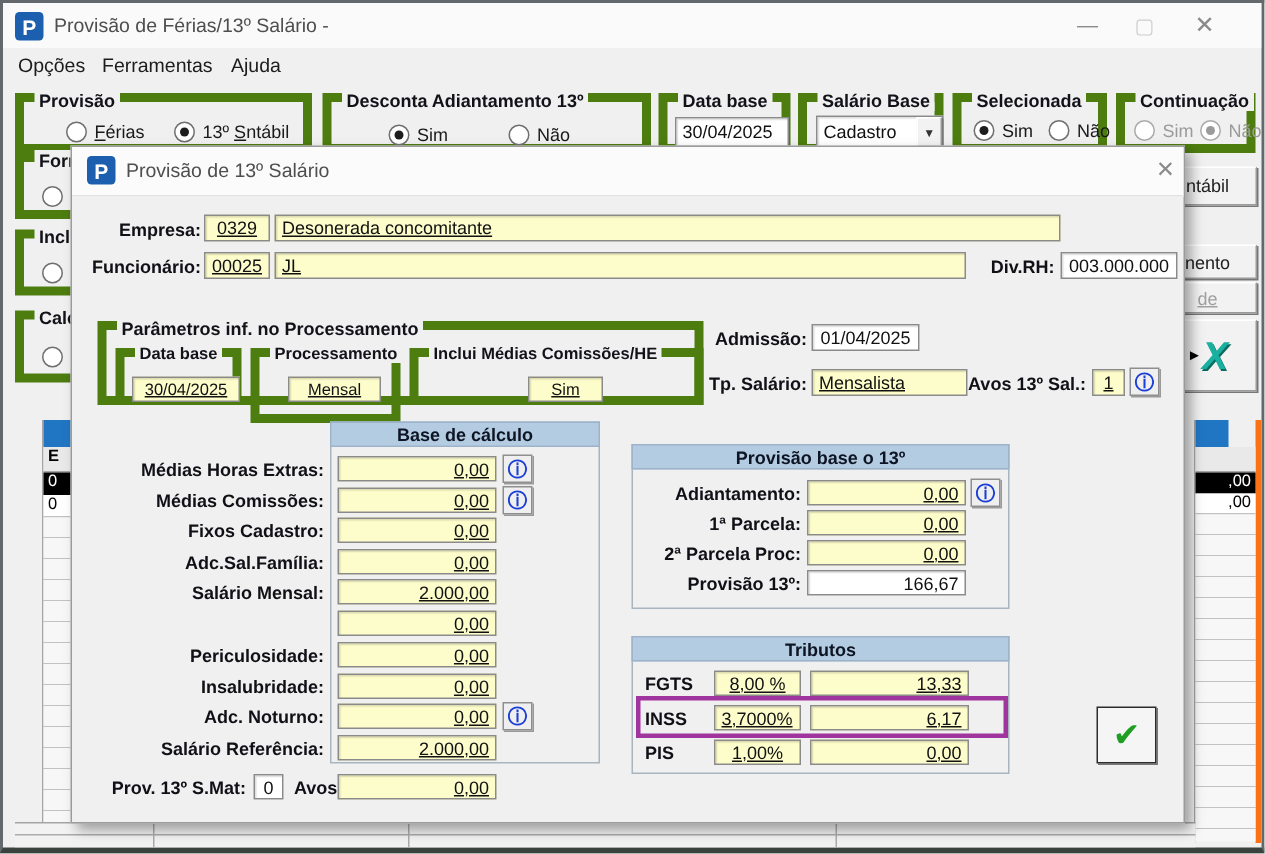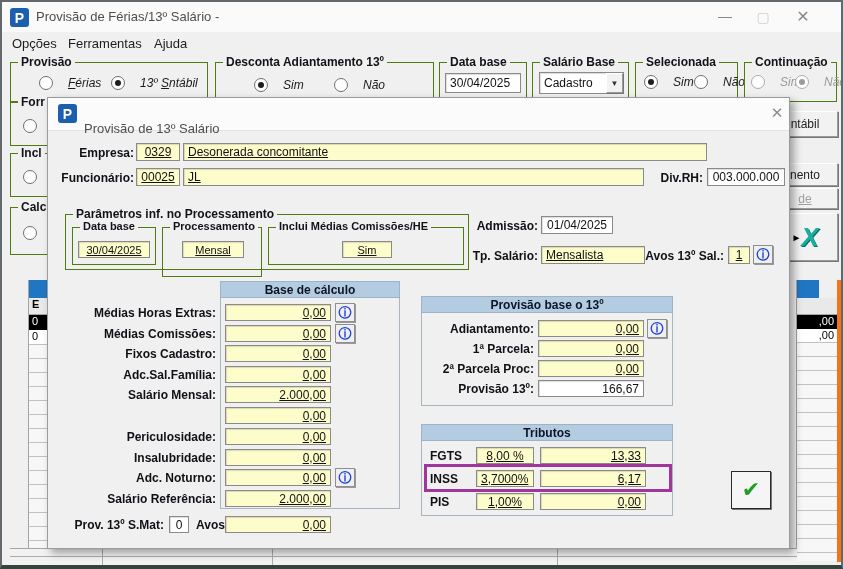--- a/index.html
+++ b/index.html
@@ -8,33 +8,33 @@
   .abs{position:absolute;}
   
   .tbar{position:absolute;left:0;top:0;right:0;height:30px;background:#fafafa;}
   .logo{position:absolute;width:19px;height:19px;background:#1b5fae;border-radius:3px;color:#fff;
         font-weight:bold;font-size:14px;display:flex;align-items:center;justify-content:center;}
   .ttxt{position:absolute;font-size:13px;color:#4e4e4e;white-space:nowrap;}
   .wbtn{position:absolute;color:#8a8a8a;font-size:14px;text-align:center;}
   
   .mitem{position:absolute;top:34px;font-size:13px;color:#1c1c1c;}
   
-  .grp{position:absolute;border:1px solid #4d7c0f;box-sizing:border-box;padding-left:10px;}
+  .grp{position:absolute;border:6px solid #4d7c0f;box-sizing:border-box;padding-left:10px;}
   .lgd{position:absolute;top:-8px;left:7px;background:#f0f0f0;padding:0 3px;font-weight:bold;
        font-size:12px;color:#121219;white-space:nowrap;}
   
   .fld{position:absolute;background:#fff;border:1px solid #8a8a8a;box-sizing:border-box;
        box-shadow:inset 1px 1px 1px rgba(0,0,0,.14);font-size:12px;color:#111;
        display:flex;align-items:center;padding:0 4px;white-space:nowrap;overflow:hidden;}
   .ylw{background:#fdfdcb;text-decoration:underline;}
   .rgt{justify-content:flex-end;}
   .ctr{justify-content:center;padding:0 1px;}
   .lbl{position:absolute;font-weight:bold;font-size:12px;color:#101016;text-align:right;white-space:nowrap;}
   
-  .radio{position:absolute;display:flex;align-items:center;gap:15px;font-size:12px;color:#1a1a1a;white-space:nowrap;font-style:italic;}
+  .radio{position:absolute;display:flex;align-items:center;gap:5px;font-size:12px;color:#1a1a1a;white-space:nowrap;}
   .rdot{width:12px;height:12px;border-radius:50%;border:1px solid #6f6f6f;background:#fff;position:relative;flex:none;}
   .on .rdot::after{content:"";position:absolute;inset:3px;background:#1d1d1d;border-radius:50%;}
   .dis{color:#9b9b9b;}
   .dis .rdot{border-color:#aaa;}
   .dis.on .rdot::after{background:#9b9b9b;}
   .accel{text-decoration:underline;}
   
   .bluehdr{position:absolute;background:#b4cce2;border:1px solid #9db3c9;box-sizing:border-box;
        font-weight:bold;font-size:12px;color:#0d1524;display:flex;align-items:center;justify-content:center;}
   .panel{position:absolute;border:1px solid #a8b4be;box-sizing:border-box;}
@@ -173,21 +173,21 @@
   <div class="abs" style="left:8px;top:546px;width:787px;height:16px;background:#f2f2f2;border-top:1px solid #a5a5a5;">
     <div class="abs" style="left:0;top:7px;width:100%;height:1px;background:#ababab;"></div>
     <div class="abs" style="left:92px;top:0;width:1px;height:100%;background:#ababab;"></div>
     <div class="abs" style="left:262px;top:0;width:1px;height:100%;background:#ababab;"></div>
     <div class="abs" style="left:547px;top:0;width:1px;height:100%;background:#ababab;"></div>
   </div>
 
   <div id="dlg">
     <div id="dlgbar">
       <div class="logo" style="left:10px;top:6px;">P</div>
-      <div class="ttxt" style="left:36px;top:23px;">Provisão de 13º Salário</div>
+      <div class="ttxt" style="left:36px;top:8px;">Provisão de 13º Salário</div>
       <div class="wbtn" style="left:718px;top:6px;width:22px;font-size:15px;">✕</div>
     </div>
 
     <div class="lbl" style="left:18px;top:48px;width:68px;">Empresa:</div>
     <div class="fld ylw ctr" style="left:88px;top:45px;width:44px;height:18px;">0329</div>
     <div class="fld ylw" style="left:135px;top:45px;width:524px;height:18px;">Desonerada concomitante</div>
 
     <div class="lbl" style="left:10px;top:73px;width:76px;">Funcionário:</div>
     <div class="fld ylw ctr" style="left:88px;top:70px;width:44px;height:18px;">00025</div>
     <div class="fld ylw" style="left:135px;top:70px;width:461px;height:18px;">JL</div>

